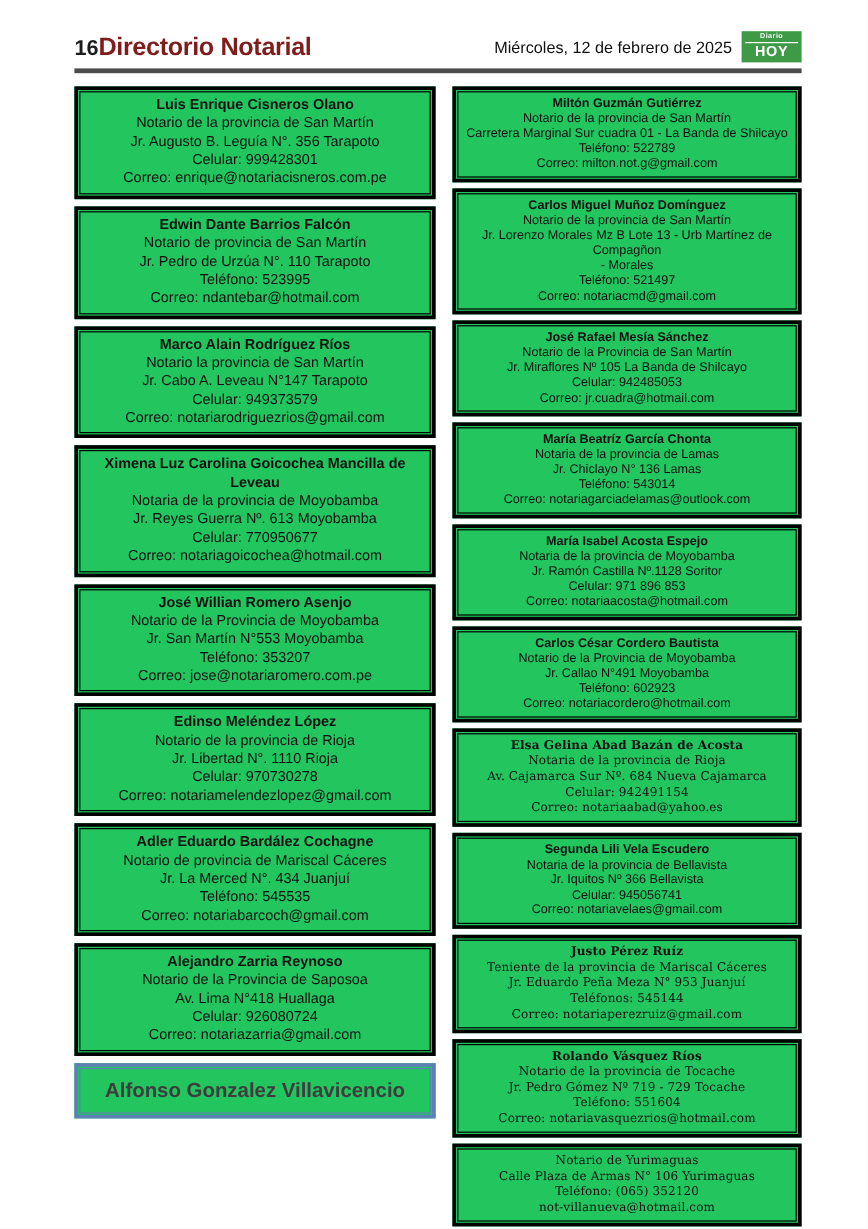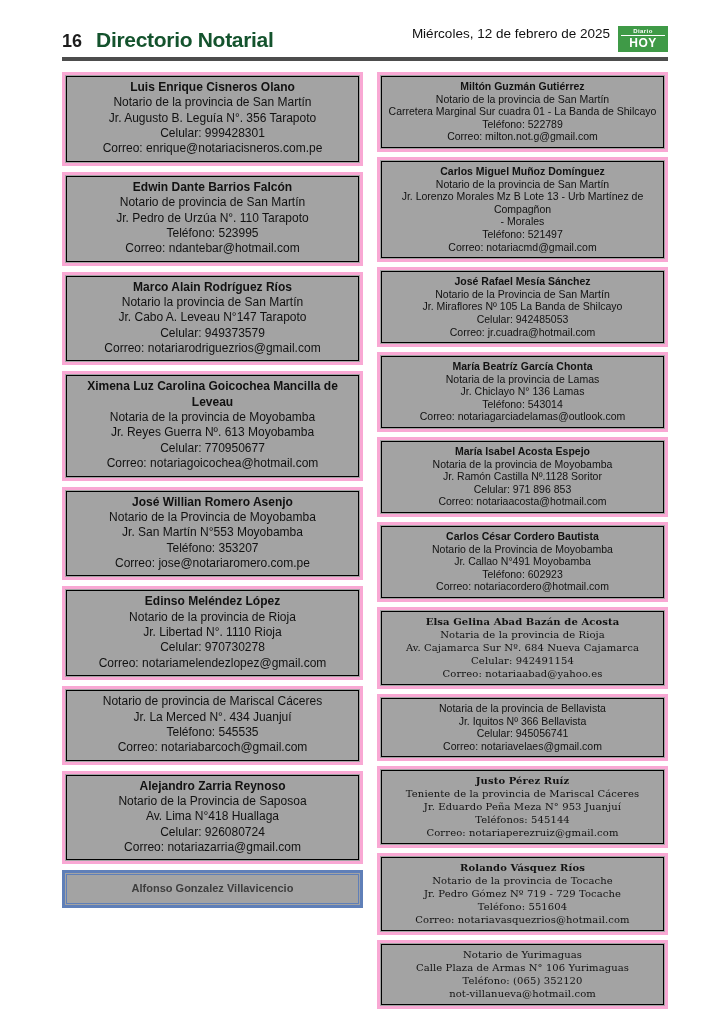--- a/index.html
+++ b/index.html
@@ -1,47 +1,47 @@
 <!DOCTYPE html>
 <html style="--logo-green: #3f9a47; --banner-green: #4aa84e; --blue-border: #5f7fb8;"><head>
 <meta charset="utf-8">
 <style>
   html,body { margin:0; padding:0; background:#e8e8e8; }
   body { width:723px; height:1024px; background:#ffffff; font-family:"Liberation Sans", sans-serif; overflow:hidden; }
   .page { box-sizing:border-box; width:723px; height:1024px; padding:26px 55px 0 62px; }
 
   
   .header { display:flex; align-items:flex-end; justify-content:space-between; }
-  .header-left { display:flex; align-items:baseline; gap:14px; }
+  .header-left { display:flex; align-items:baseline; }
   .page-number { font-size:18px; font-weight:bold; color:#1c1c1c; }
-  .page-title  { font-size:21px; font-weight:bold; color:#14532d; letter-spacing:-0.3px; }
-  .header-right { display:flex; gap:8px; }
+  .page-title  { font-size:21px; font-weight:bold; color:#7f1d1d; letter-spacing:-0.3px; }
+  .header-right { display:flex; align-items:center; gap:8px; }
   .page-date { font-size:13.5px; color:#111; }
   .logo { background:var(--logo-green,#3f9a47); color:#fff; width:44px; padding:2px 3px 3px; text-align:center; line-height:1; }
   .logo-top { font-size:6px; font-weight:bold; letter-spacing:0.4px; border-bottom:1px solid #fff; padding-bottom:1px; margin-bottom:1px; }
   .logo-main { font-size:12px; font-weight:bold; letter-spacing:0.5px; }
   .header-rule { height:4px; background:#4d4d4d; margin-top:5px; }
 
   
   .columns { display:flex; gap:14px; margin-top:11px; }
   .col { display:flex; flex-direction:column; }
   .col-left  { width:301px; gap:6px; }
   .col-right { width:291px; gap:5px; }
 
   
-  .card { border:3px solid #f9a8d4; background:#a3a3a3; }
+  .card { border:3px solid #000000; background:#22c55e; }
   .card-inner { border:1px solid #000; margin:1px; padding:3px 5px 4px; text-align:center; color:#111; }
   .col-left  .card-inner { font-size:12px;  line-height:1.28; }
   .col-right .card-inner { font-size:10.5px; line-height:1.2; }
   .card-name { font-weight:bold; }
 
   
   .variant-blue { border-color:var(--blue-border,#5f7fb8); }
   .variant-blue .card-inner { border-color:var(--blue-border,#5f7fb8); color:#3d3d3d; }
-  .col-left .variant-blue .card-inner { font-size:11px; line-height:1.42; padding:6px 5px; }
+  .col-left .variant-blue .card-inner { font-size:17px; line-height:1.42; padding:6px 5px; }
 
   
   .variant-serif .card-inner { font-family:"DejaVu Serif", serif; font-size:10px; line-height:1.3; letter-spacing:0.1px; }
 </style>
 </head>
 <body>
 
 <div class="page">
 
   <div class="header">
@@ -123,20 +123,21 @@
       <div>
               <div class="card-line">Notario de la provincia de Rioja</div>
               <div class="card-line">Jr. Libertad N°. 1110 Rioja</div>
               <div class="card-line">Celular: 970730278</div>
               <div class="card-line">Correo: notariamelendezlopez@gmail.com</div>
             </div>
     </div>
   </div>
         <div class="card">
     <div class="card-inner">
+      <div class="card-name card-line">Adler Eduardo Bardález Cochagne</div>
       <div>
               <div class="card-line">Notario de provincia de Mariscal Cáceres</div>
               <div class="card-line">Jr. La Merced N°. 434 Juanjuí</div>
               <div class="card-line">Teléfono: 545535</div>
               <div class="card-line">Correo: notariabarcoch@gmail.com</div>
             </div>
     </div>
   </div>
         <div class="card">
     <div class="card-inner">
@@ -229,20 +230,21 @@
       <div>
               <div class="card-line">Notaria de la provincia de Rioja</div>
               <div class="card-line">Av. Cajamarca Sur Nº. 684 Nueva Cajamarca</div>
               <div class="card-line">Celular: 942491154</div>
               <div class="card-line">Correo: notariaabad@yahoo.es</div>
             </div>
     </div>
   </div>
         <div class="card">
     <div class="card-inner">
+      <div class="card-name card-line">Segunda Lili Vela Escudero</div>
       <div>
               <div class="card-line">Notaria de la provincia de Bellavista</div>
               <div class="card-line">Jr. Iquitos Nº 366 Bellavista</div>
               <div class="card-line">Celular: 945056741</div>
               <div class="card-line">Correo: notariavelaes@gmail.com</div>
             </div>
     </div>
   </div>
         <div class="card variant-serif">
     <div class="card-inner">

